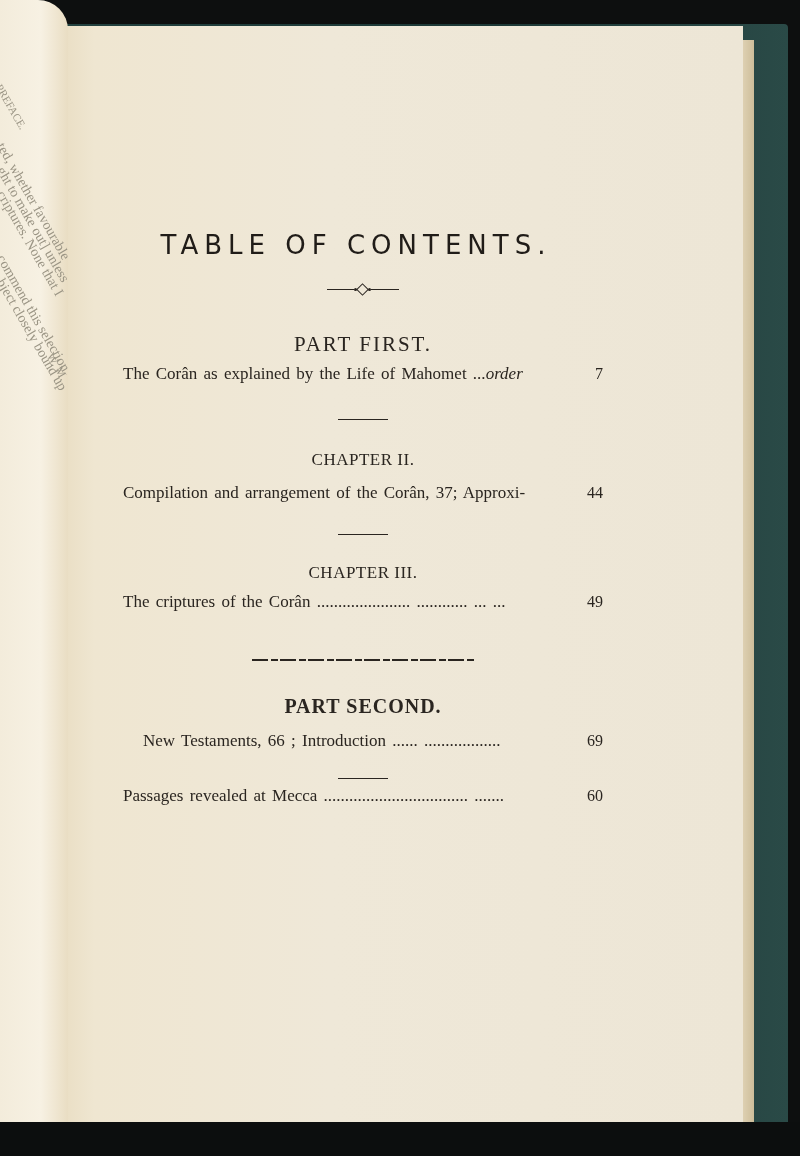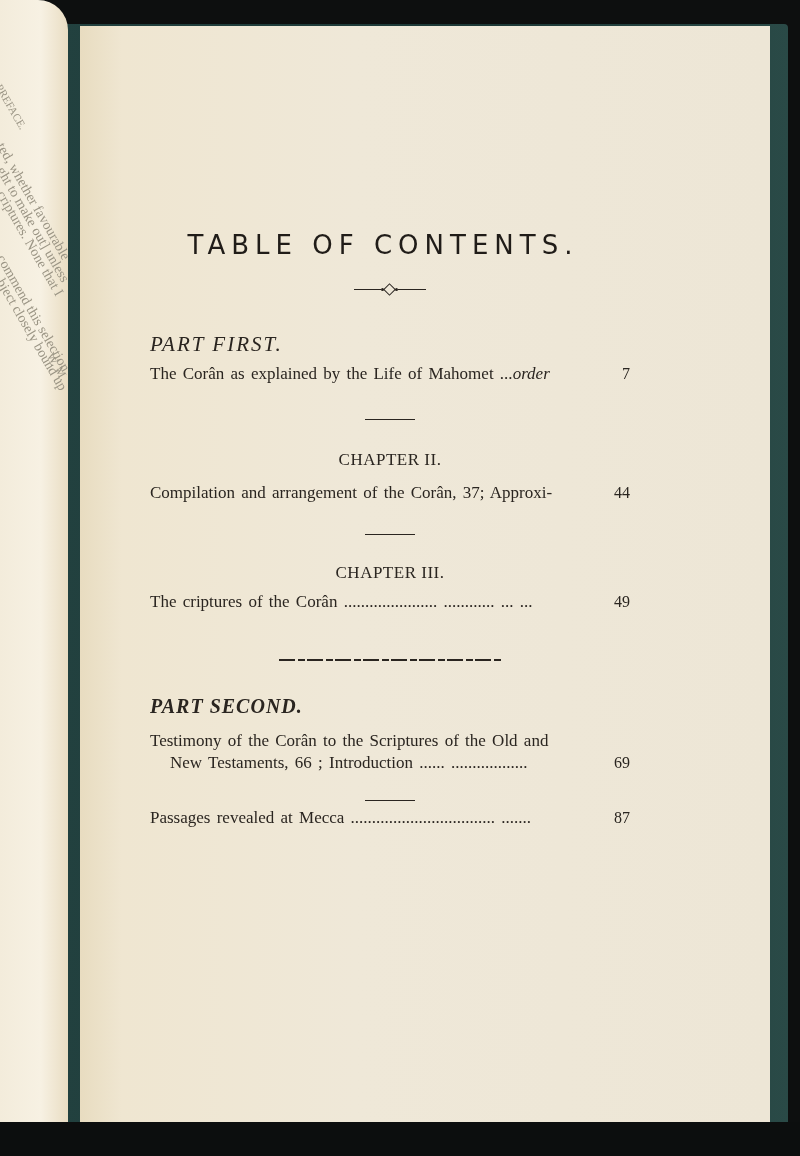--- a/index.html
+++ b/index.html
@@ -3,36 +3,36 @@
 <meta charset="utf-8">
 <style>
   html, body { margin:0; padding:0; }
   body { width:800px; height:1156px; position:relative; overflow:hidden;
          background:#0d0f0f; font-family:"Liberation Serif", serif; }
   .cover { position:absolute; left:58px; top:24px; width:730px; height:1120px;
            background:linear-gradient(90deg,#22413f,#1c3836 60%,#2a4a47); border-radius:4px; }
   .cover-bottom { position:absolute; left:0; top:1122px; width:800px; height:34px; background:#0c0e0e; }
   .page-edge { position:absolute; left:740px; top:40px; width:14px; height:1088px;
                background:linear-gradient(90deg,#e2d5b8,#cdbd9a); }
-  .page { position:absolute; left:80px; top:26px; width:690px; height:1100px;
+  .page { position:absolute; left:53px; top:26px; width:690px; height:1100px;
           background:linear-gradient(90deg,#e8dcc0 0%,#efe6d1 6%,#efe8d8 40%,#ede6d6 100%); }
   .left-page { position:absolute; left:0; top:0; width:68px; height:1140px;
                background:linear-gradient(90deg,#f3ecdb,#f7f1e3 60%,#e9ddc3);
                border-top-right-radius:30px; border-bottom-right-radius:14px; overflow:hidden; }
   .left-line { position:absolute; left:0; color:#9a9484; font-size:14px; white-space:nowrap;
                transform:rotate(60deg); transform-origin:left top; }
   .content { position:absolute; left:134px; top:230px; width:480px; color:#2a2520; }
   .title { text-align:center; font-family:"DejaVu Sans", sans-serif; font-size:26px;
            letter-spacing:6px; color:#201c18; margin-left:-14px; margin-top:0; font-weight:normal; }
   .ornament { position:relative; margin:24px auto 0; width:72px; height:12px; }
   .ornament .line { position:absolute; top:5px; height:1px; background:#2a2520; }
   .ornament .dia { position:absolute; left:31px; top:1px; width:7px; height:7px;
                    border:1px solid #2a2520; transform:rotate(45deg); }
   .ornament .dot { position:absolute; top:4px; width:3px; height:3px; background:#2a2520; border-radius:50%; }
-  .part { font-size:21px; letter-spacing:2px; margin-top:36px;font-style:italic; }
+  .part { text-align:center; font-size:21px; letter-spacing:2px; margin-top:36px; }
   .part.bold { font-weight:bold; letter-spacing:1px; font-size:20px; }
   .chapter { text-align:center; font-size:17px; letter-spacing:0.5px; margin-top:18px; }
   .section { text-align:center; font-size:17px; font-weight:bold; margin-top:26px; }
   .entry { position:relative; font-size:17px; line-height:22px; margin-top:6px; }
   .entry .txt { display:block; padding-right:40px; word-spacing:2px; }
   .entry .indent { padding-left:20px; }
   .entry .pg { position:absolute; right:0; bottom:0; font-size:16px; }
   .rule { width:50px; height:1px; background:#2a2520; margin:28px auto 0; }
   .rule-long { width:222px; height:2px; margin:46px auto 0;
                background:repeating-linear-gradient(90deg,#2a2520 0 16px,transparent 16px 19px,#2a2520 19px 26px,transparent 26px 28px); }
@@ -71,29 +71,28 @@
 
     <div class="chapter" style="margin-top:28px">CHAPTER III.</div>
     <div class="entry" style="margin-top:8px">
       <span class="txt">The criptures of the Corân ...................... ............ ... ...</span>
       <span class="pg">49</span>
     </div>
     <div class="rule-long"></div>
 
     <div class="part bold" style="margin-top:34px">PART SECOND.</div>
     <div class="entry" style="margin-top:12px">
-      <span class="txt">Testimony of the Corân to the Scriptures of the Old and</span>
       <span class="txt indent">New Testaments, 66 ; Introduction ...... ..................</span>
       <span class="pg">69</span>
     </div>
     <div class="rule" style="margin-top:26px"></div>
 
     <div class="entry" style="margin-top:6px">
       <span class="txt">Passages revealed at Mecca .................................. .......</span>
-      <span class="pg">87</span>
+      <span class="pg">60</span>
     </div>
   </div>
 </div>
 
 <div class="left-page">
   <div class="left-line" style="left:4px;top:82px;font-size:11px;">PREFACE.</div>
   <div class="left-line" style="left:0;top:128px;">…ted, whether favourable</div>
   <div class="left-line" style="left:0;top:152px;">…ght to make out] unless</div>
   <div class="left-line" style="left:0;top:176px;">…criptures.  None that I</div>
   <div class="left-line" style="left:0;top:240px;">…commend this selection</div>

